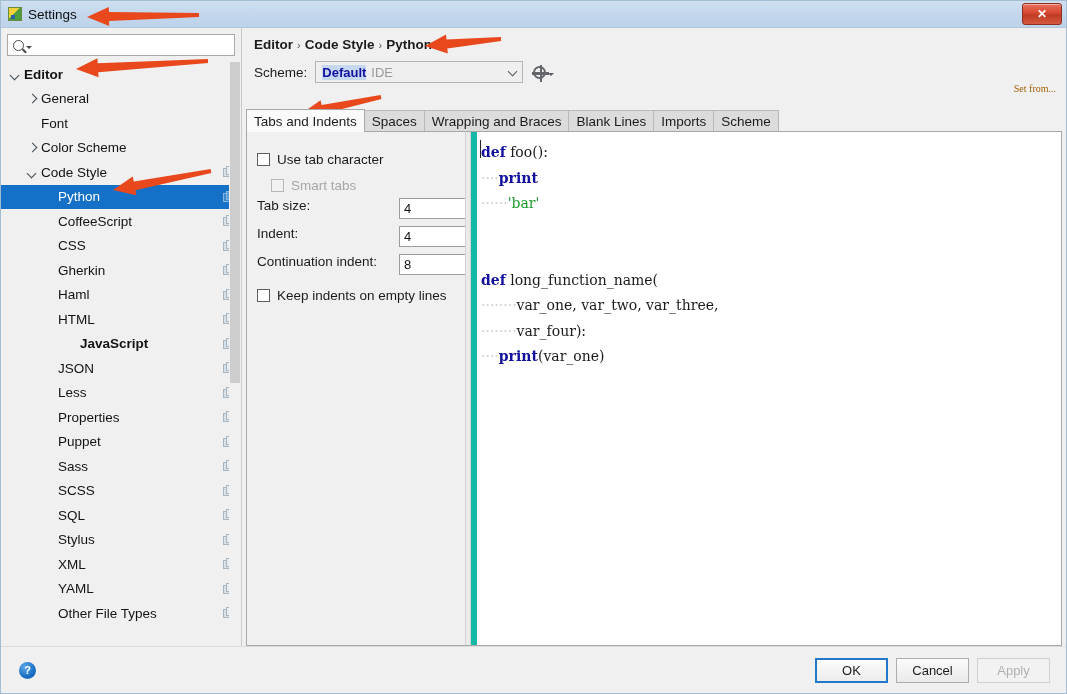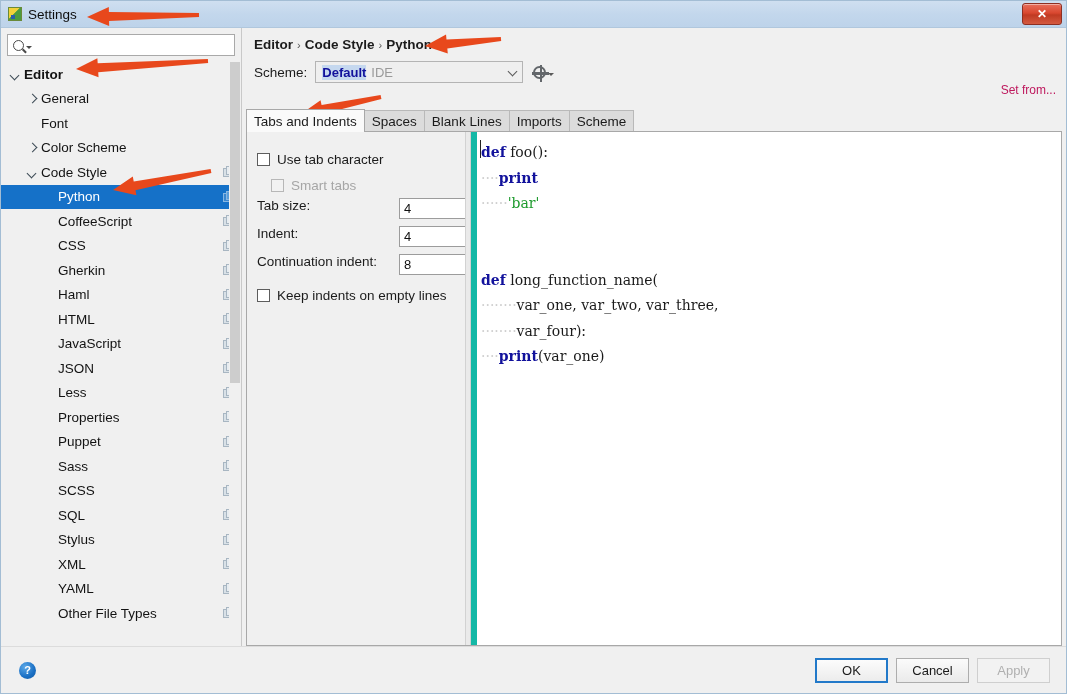--- a/index.html
+++ b/index.html
@@ -163,22 +163,23 @@
   #gear .gw:after{left:-3px;top:4.7px;width:17px;height:2.4px;}
   #gear .gcaret{
     width:0;height:0;margin-left:2px;margin-top:5px;
     border-left:3px solid transparent;border-right:3px solid transparent;
     border-top:3.5px solid #5b5b5b;
   }
   #setfrom-row{
     height:20px;position:relative;
   }
   #setfrom{
-    position:absolute;right:10px;top:0;color:#be185d;font-size:12px;
+    position:absolute;right:10px;top:0;color:#a16207;font-size:10px;
     cursor:pointer;
+    font-family:Liberation Serif, serif;
   }
   
   #tabs{
     display:flex;align-items:flex-end;margin:6px 0 0 4px;height:22px;
     position:relative;z-index:2;
   }
   .tab{
     height:21px;box-sizing:border-box;
     padding:0 7px;display:flex;align-items:center;
     font-size:13.5px;color:#1b1b1b;white-space:nowrap;
@@ -346,21 +347,21 @@
               </span>
             </div>
             <div class="row" style="padding-left: 42px;">
               <span class="twisty"></span>
               <span class="rowlabel">HTML</span>
               <span class="copyicon">
                 <i class="b"></i>
                 <i class="f"></i>
               </span>
             </div>
-            <div class="row" style="padding-left: 42px;">
+            <div class="row" style="padding-left: 64px; font-weight: bold;">
               <span class="twisty"></span>
               <span class="rowlabel">JavaScript</span>
               <span class="copyicon">
                 <i class="b"></i>
                 <i class="f"></i>
               </span>
             </div>
             <div class="row" style="padding-left: 42px;">
               <span class="twisty"></span>
               <span class="rowlabel">JSON</span>
@@ -476,20 +477,23 @@
       <div id="setfrom-row">
         <span id="setfrom">Set from...</span>
       </div>
 
       <div id="tabs">
           <div class="tab active">
             <span>Tabs and Indents</span>
           </div>
           <div class="tab">
             <span>Spaces</span>
+          </div>
+          <div class="tab">
+            <span>Wrapping and Braces</span>
           </div>
           <div class="tab">
             <span>Blank Lines</span>
           </div>
           <div class="tab">
             <span>Imports</span>
           </div>
           <div class="tab">
             <span>Scheme</span>
           </div>

